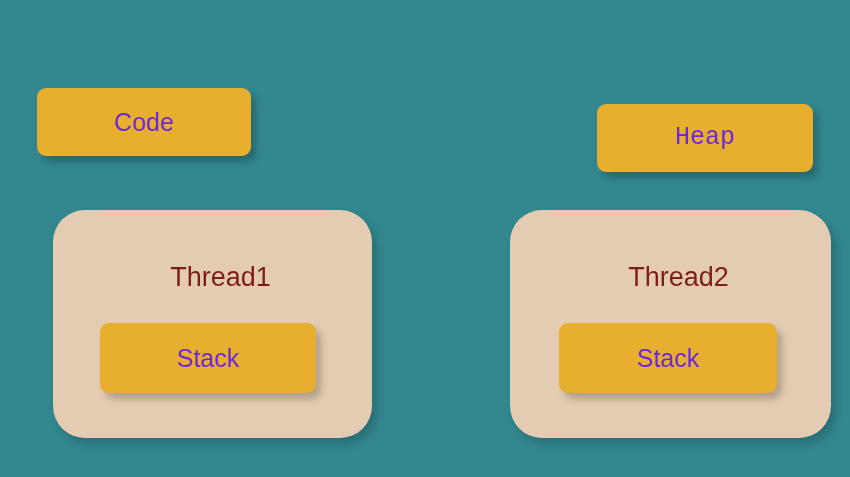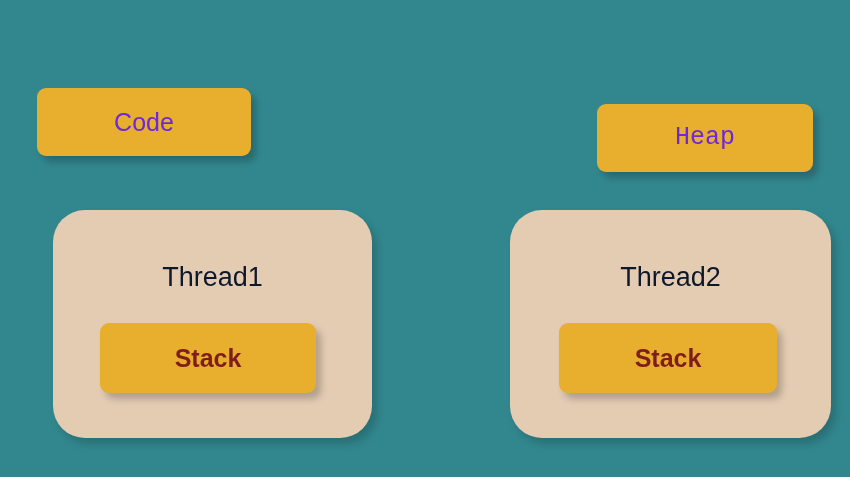--- a/index.html
+++ b/index.html
@@ -64,45 +64,46 @@
   }
   #thread-1 { left: 53px;  top: 210px; width: 319px; height: 228px; }
   #thread-2 { left: 464px; top: 210px; width: 321px; height: 228px; margin-left: 46px; }
 
   .thread-label {
     position: absolute;
     left: 0;
     top: 50px;
     width: 100%;
     text-align: center;
-    color: #0f172a;
+    color: #7f1d1d;
     font-size: 27px;
     line-height: 34px;
     font-weight: 400;
     white-space: nowrap;
+    padding-left: 8px;
   }
 
   
   .stack-box {
     position: absolute;
     background: #e8ae2e;
     border-radius: 9px;
     box-shadow: 5px 6px 7px rgba(0, 0, 0, 0.22);
     display: flex;
     align-items: center;
     justify-content: center;
   }
   #stack-1 { left: 47px; top: 113px; width: 216px; height: 70px; }
   #stack-2 { left: 49px; top: 113px; width: 218px; height: 70px; }
 
   .stack-label {
-    color: #7f1d1d;
+    color: #6d28d9;
     font-size: 25px;
     line-height: 30px;
-    font-weight: 700;
+    font-weight: 400;
     white-space: nowrap;
   }
 </style>
 </head>
 <body>
 
 <div id="canvas">
 
 
   <div class="seg-box" id="seg-code">

